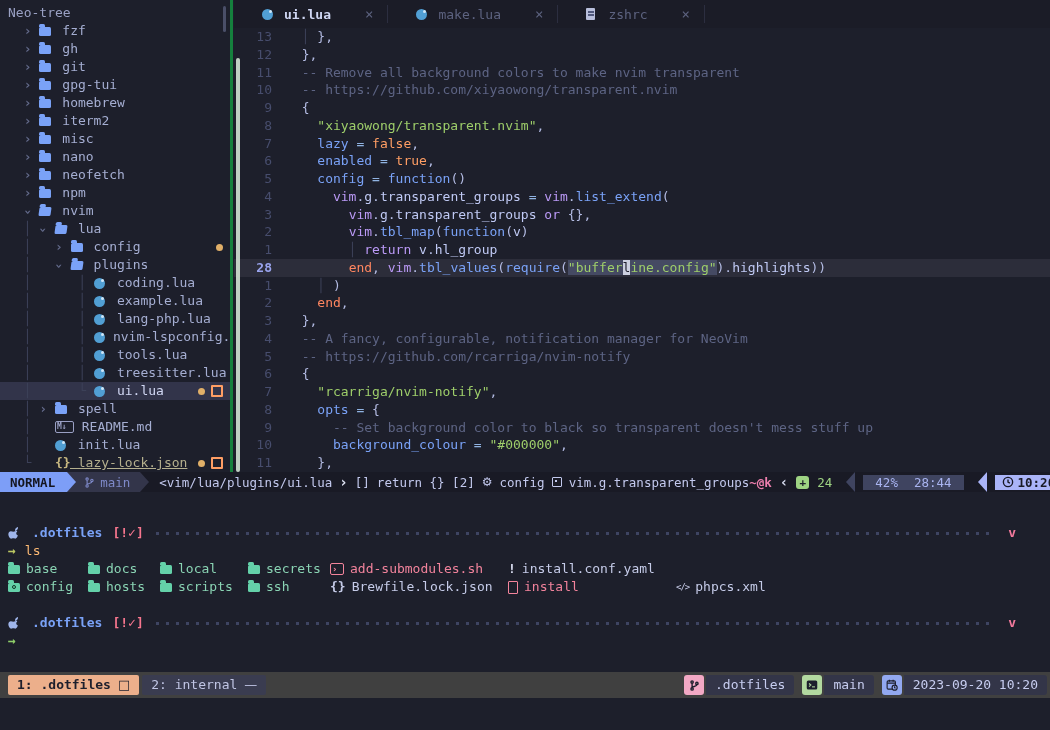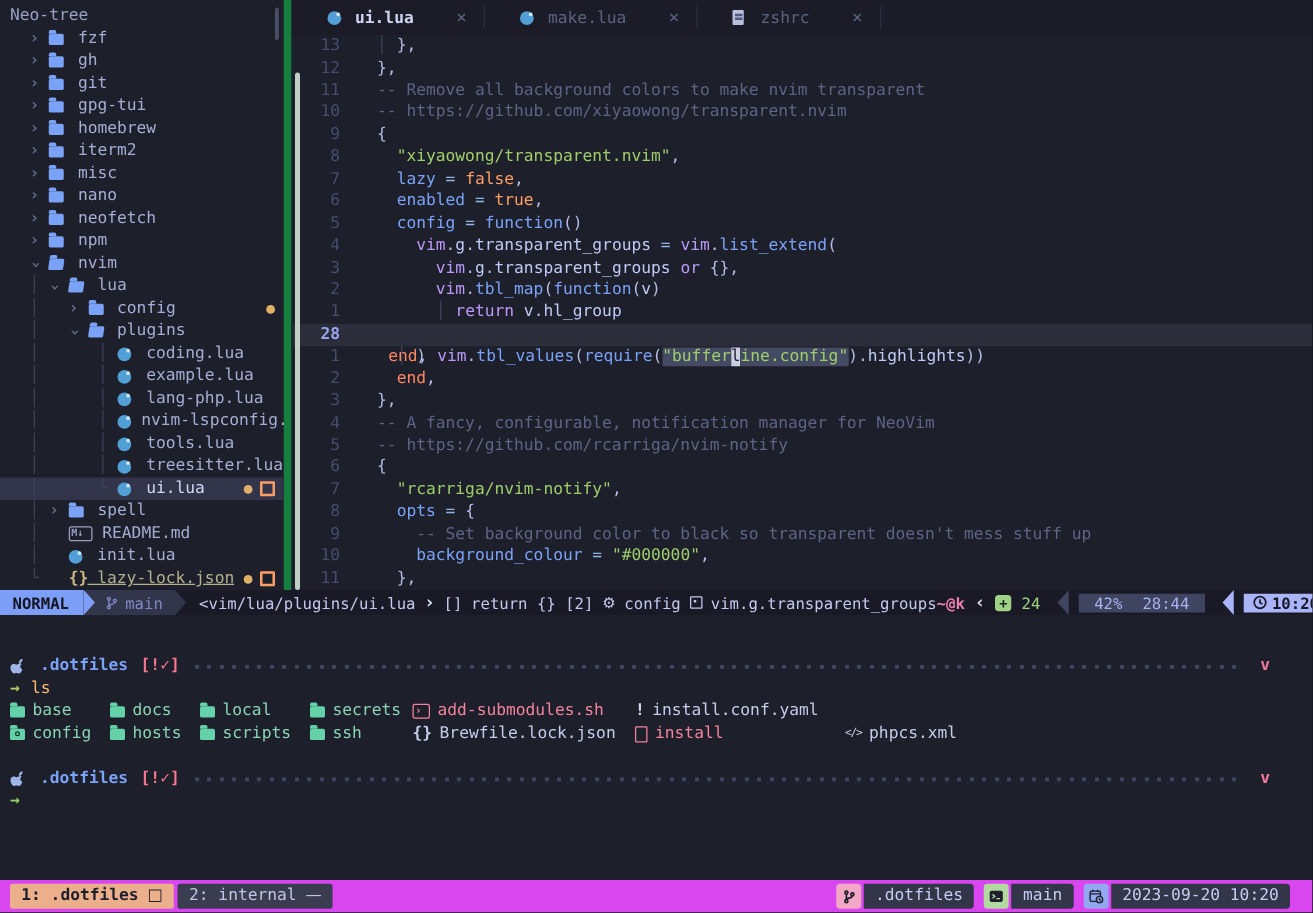--- a/index.html
+++ b/index.html
@@ -2,21 +2,21 @@
 <html><head>
 <meta charset="utf-8">
 <style>
   html,body{margin:0;padding:0;background:#14151d;}
   body{width:1050px;height:730px;position:relative;overflow:hidden;
        font-family:"DejaVu Sans Mono","Liberation Mono",monospace;font-size:13px;
        -webkit-font-smoothing:antialiased;color:#c0caf5;}
   .screen{position:absolute;inset:0;background:#1d1f2b;}
 
   
-  .sidebar{position:absolute;left:0;top:0;width:233px;height:472px;padding-top:4px;box-sizing:border-box;border-right:6px solid #15803d;}
+  .sidebar{position:absolute;left:0;top:0;width:233px;height:472px;padding-top:4px;box-sizing:border-box;border-right:3px solid #15803d;}
   .nt-title{height:18px;line-height:18px;padding-left:8px;color:#9aa1c4;}
   .trow{height:18px;line-height:18px;padding-left:8px;white-space:pre;display:flex;align-items:center;position:relative;}
   .trow.sel{background:#32344a;}
   .tpre{color:#3c4158;white-space:pre;}
   .tarrow{color:#646b8c;display:inline-block;width:8px;font-weight:bold;}
   .tarrow.exp{transform:rotate(90deg) translateX(1px);}
   .tico{display:inline-flex;width:15px;justify-content:flex-start;align-items:center;}
   .tname{color:#a5aed2;}
   .sel .tname{color:#d2d8f4;}
   .cn-json{color:#b5b08e;text-decoration:underline;}
@@ -42,21 +42,21 @@
   .tab .tico{width:14px;}
   .tab-label{color:#5d6380;}
   .tab.active .tab-label{color:#ced5f2;font-weight:bold;}
   .tab-close{color:#5d6380;margin-left:26px;font-size:14px;cursor:default;}
   .tsep{width:1px;height:18px;background:#2c2e40;align-self:center;}
 
   
   .editor{position:absolute;left:234px;top:28px;right:0;height:444px;overflow:hidden;}
   .ed-scroll{position:absolute;left:2px;top:30px;bottom:0;width:4px;background:#d2e2d4;border-radius:2px;opacity:.9;}
   .cline{height:17.76px;line-height:17.76px;white-space:pre;display:flex;}
-  .cline.curline{background:#2c2d3a;flex-direction:column;}
+  .cline.curline{background:#2c2d3a;}
   .ln{width:38px;text-align:right;color:#474d6d;flex:none;}
   .ln.lncur{color:#9aa4ee;font-weight:bold;}
   .ctext{margin-left:14px;white-space:pre;}
   .tk-w{color:#b4bce4;}
   .tk-c{color:#5d6484;}
   .tk-s{color:#9ece6a;}
   .tk-p{color:#7aa2f7;}
   .tk-f{color:#7aa2f7;}
   .tk-v{color:#c0caf5;}
   .tk-m{color:#bb9af7;}
@@ -114,21 +114,21 @@
   .tfolder::before{content:"";position:absolute;top:-3px;left:0;width:6px;height:3px;background:inherit;border-radius:1.5px 1.5px 0 0;}
   .tfolder.cfg::after{content:"";position:absolute;left:4px;top:2.5px;width:4px;height:4px;border-radius:50%;border:1px solid #123528;box-sizing:border-box;}
   .ic-term{width:12px;height:10px;border:1.5px solid #f4849c;border-radius:2px;position:relative;flex:none;}
   .ic-term::before{content:"›";position:absolute;left:1px;top:-4px;font-size:9px;color:#f4849c;font-weight:bold;}
   .ic-page{width:8px;height:11px;border:1.5px solid #f4849c;border-radius:1px;flex:none;}
   .ic-bang{color:#d8dcf0;font-weight:bold;}
   .ic-code{color:#c8cce8;font-size:9px;letter-spacing:-1px;}
   .ic-jsonT{color:#c5cbe8;font-weight:bold;}
 
   
-  .tmux{position:absolute;left:0;top:704px;right:0;height:26px;background:#d946ef;display:flex;align-items:center;padding:0 18px 0 8px;box-sizing:border-box;gap:2px;}
+  .tmux{position:absolute;left:0;top:672px;right:0;height:26px;background:#404040;display:flex;align-items:center;padding:0 3px 0 8px;box-sizing:border-box;gap:2px;}
   .twin{height:20px;line-height:20px;padding:0 9px;border-radius:2px;display:flex;align-items:center;gap:7px;}
   .twin.active{background:#ecaf8b;color:#1d1f2c;font-weight:bold;}
   .twin.inactive{background:#3a3c50;color:#c0c5e4;}
   .tflag{font-family:"DejaVu Sans",sans-serif;}
   .tmux-right{margin-left:auto;display:flex;align-items:center;gap:8px;}
   .tgroup{display:flex;align-items:center;}
   .tbadge{width:20px;height:20px;border-radius:3px;display:flex;align-items:center;justify-content:center;color:#1d1f2c;flex:none;}
   .tb-pink{background:#f2a8c4;}
   .tb-green{background:#b2d9a0;}
   .tb-blue{background:#92a8f0;}

